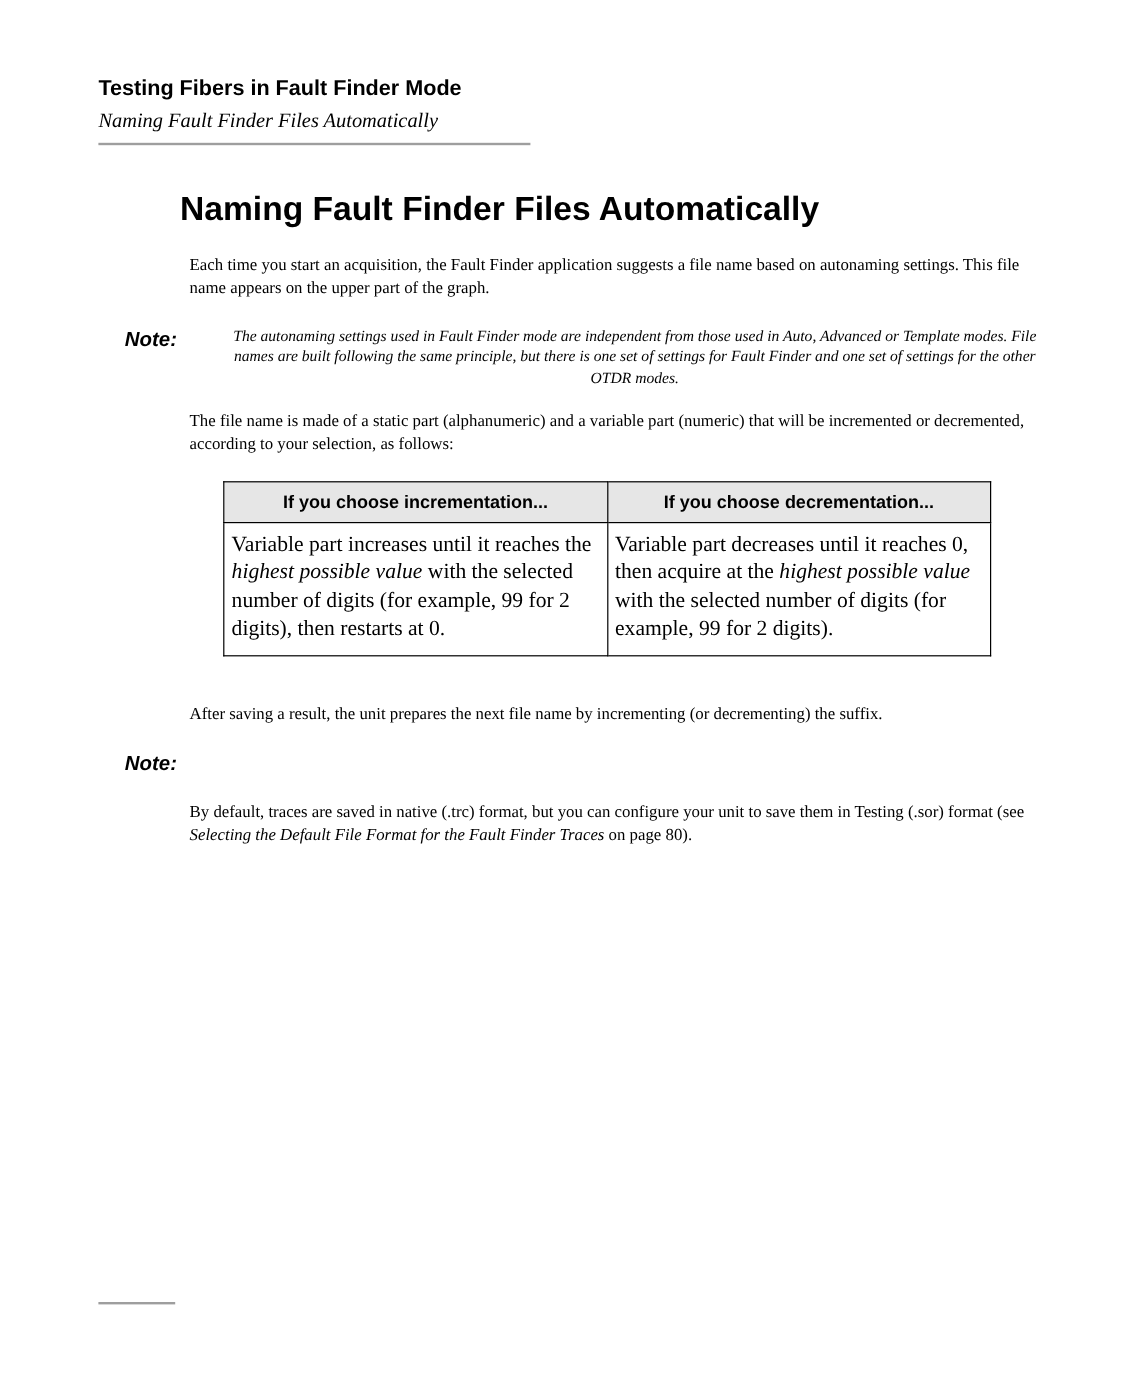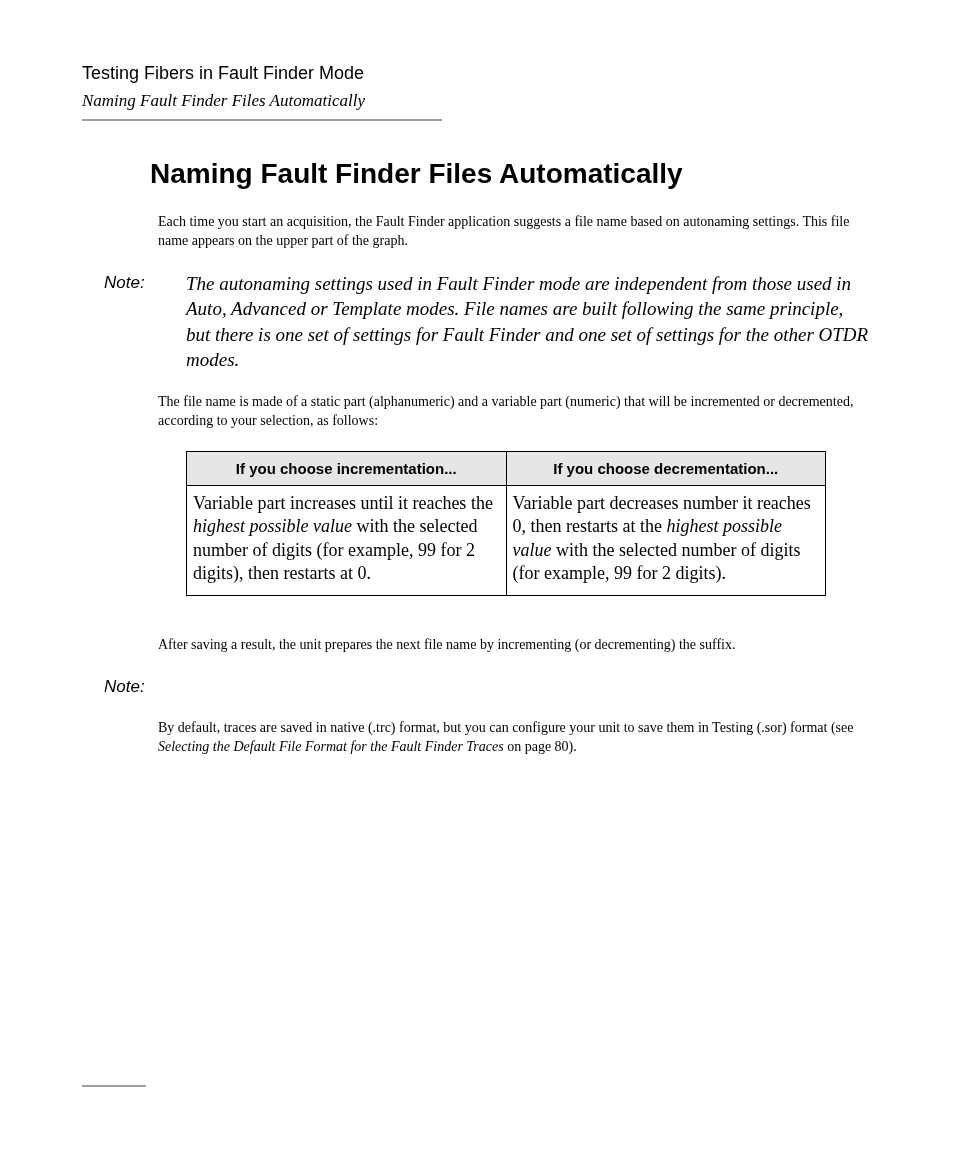--- a/index.html
+++ b/index.html
@@ -7,21 +7,21 @@
       width: 954px;
       height: 1159px;
       background: #fff;
       font-family: Georgia, 'Times New Roman', serif;
       color: #000;
       position: relative;
       padding: 62px 82px 0 82px;
     }
     .header-chapter {
       font-family: Verdana, Arial, sans-serif;
-      font-weight: 400;
+      font-weight: 700;
       font-size: 18px;
       line-height: 1.3;
       margin-bottom: 4px;
     }
     .header-section {
       font-style: italic;
       font-size: 17px;
       line-height: 1.4;
       margin-bottom: 6px;
     }
@@ -47,30 +47,31 @@
       font-family: Liberation Serif, serif;
     }
     .note-block {
       display: flex;
       margin-left: 22px;
       margin-bottom: 20px;
     }
     .note-label {
       flex: 0 0 82px;
       font-family: Verdana, Arial, sans-serif;
-      font-weight: 400;
+      font-weight: 700;
       font-style: italic;
       font-size: 17px;
       line-height: 1.4;
     }
     .note-text {
       flex: 1;
       font-style: italic;
-      font-size: 19px;
+      font-size: 13px;
       line-height: 1.35;
+      text-align: center;
     }
     .compare-table {
       margin-left: 104px;
       width: 640px;
       border-collapse: collapse;
       margin-bottom: 40px;
       margin-top: 0;
     }
     .compare-table th {
       background: #e6e6e6;
@@ -142,21 +143,21 @@
       <th>If you choose incrementation...</th>
       <th>If you choose decrementation...</th>
     </tr>
   </thead>
   <tbody>
     <tr>
       <td>
         <span>Variable part increases until it reaches the </span><span class="crossref">highest possible value</span><span> with the selected number of digits (for example, 99 for 2 digits), then restarts at 0.</span>
       </td>
       <td>
-        <span>Variable part decreases number it reaches 0, then restarts at the </span><span class="crossref">highest possible value</span><span> with the selected number of digits (for example, 99 for 2 digits).</span>
+        <span>Variable part decreases until it reaches 0, then acquire at the </span><span class="crossref">highest possible value</span><span> with the selected number of digits (for example, 99 for 2 digits).</span>
       </td>
     </tr>
   </tbody>
 </table>
 
 <p class="body-indent">After saving a result, the unit prepares the next file name by incrementing (or decrementing) the suffix.</p>
 
 <div class="note-block">
   <div class="note-label">Note:</div>
 </div>

